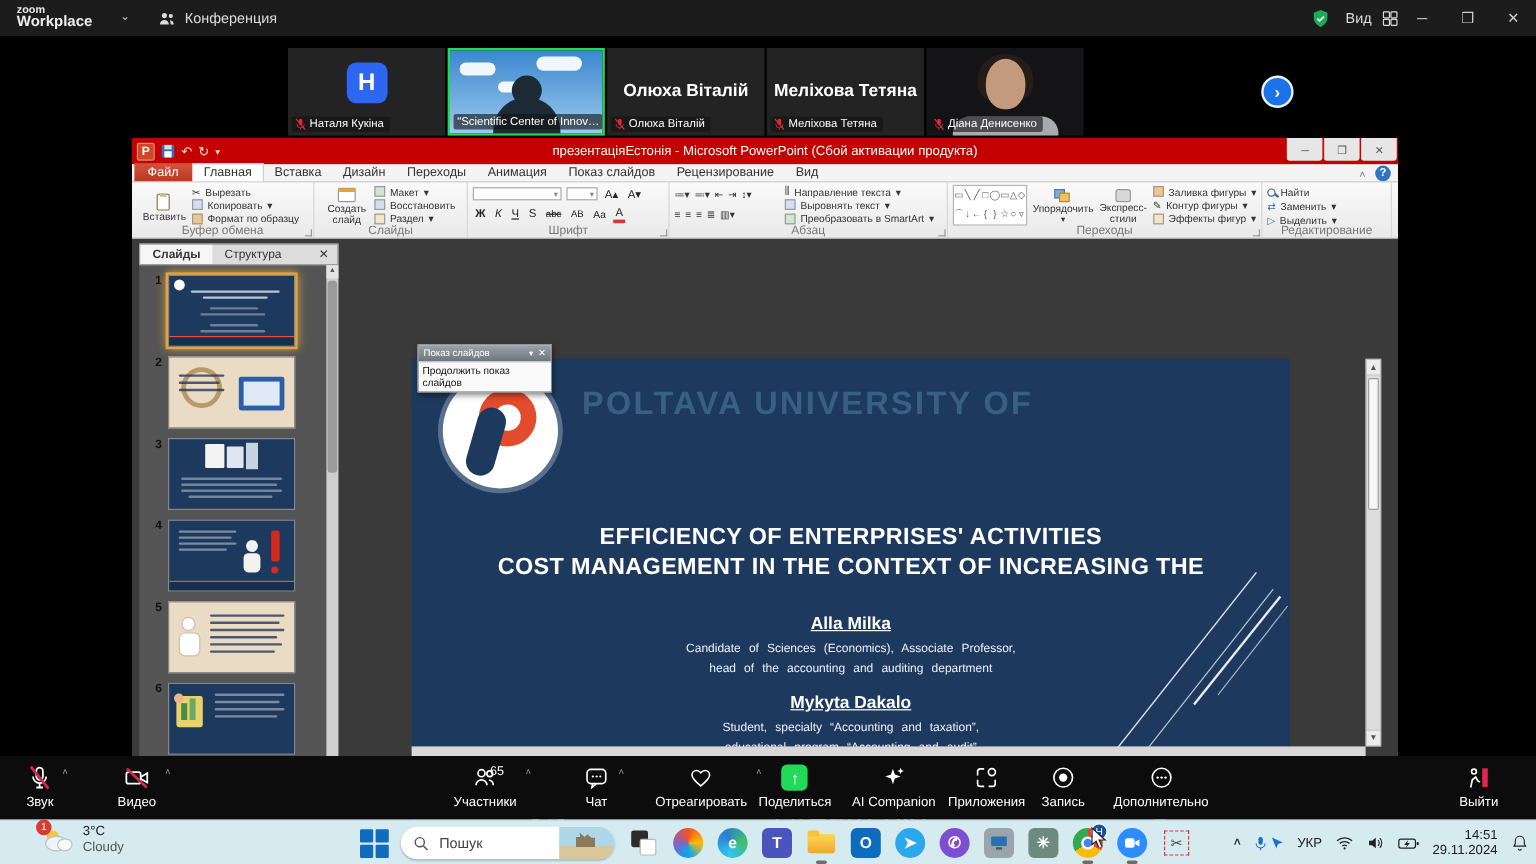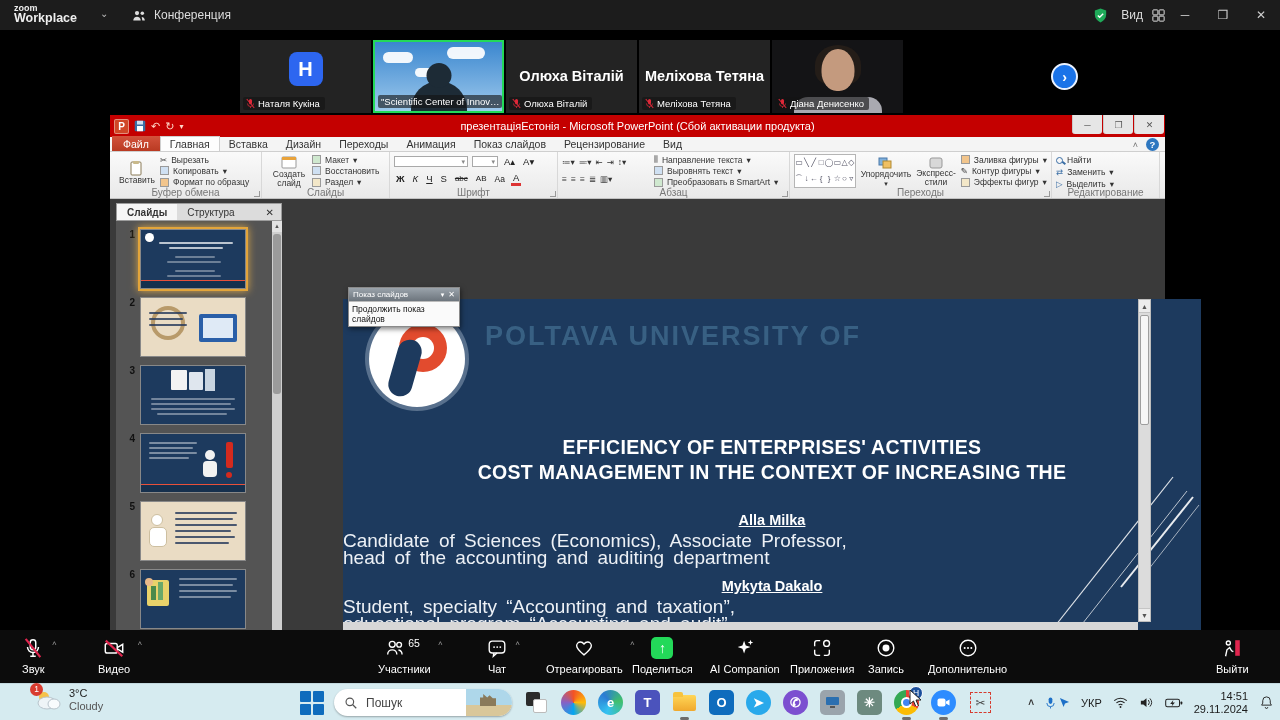--- a/index.html
+++ b/index.html
@@ -92,29 +92,29 @@
   .ps-thumb{position:absolute;top:13px;left:1px;width:8px;height:160px;background:#9b9b9b;border-radius:3px}
 
   
   .popup{position:absolute;left:238px;top:88px;width:112px;background:#f1f1f1;border:1px solid #8a8a8a;box-shadow:1px 2px 5px rgba(0,0,0,.5);font-size:8.5px;z-index:6}
   .popup-h{height:13px;background:linear-gradient(#9aa3ab,#6d757d);color:#fff;display:flex;align-items:center;padding:0 4px;gap:4px}
   .popup-h .ph-t{flex:1;font-size:8px}
   .popup-b{background:#fafafa;border-top:1px solid #bbb;padding:2px 3px;color:#111}
   .popup-b .resume::first-letter{text-decoration:underline}
 
   
-  .slide{position:absolute;left:233px;top:100px;width:858px;height:407px;background:#1d3a5e;overflow:hidden}
+  .slide{position:absolute;left:233px;top:100px;width:732px;height:407px;background:#1d3a5e;overflow:hidden}
   .logo{position:absolute;left:26px;top:12px;width:96px;height:96px;border-radius:50%;background:#fff;box-shadow:0 0 0 4px rgba(200,215,230,.35)}
   .logo .red{position:absolute;left:30px;top:13px;width:48px;height:48px;border-radius:50%;background:#e24b2e}
   .logo .hole{position:absolute;left:43px;top:26px;width:22px;height:22px;border-radius:50%;background:#fff}
   .logo .stem{position:absolute;left:24px;top:28px;width:24px;height:58px;border-radius:14px;background:#1d3a5e;transform:rotate(16deg)}
   .uni{position:absolute;left:142px;top:22px;font-size:27px;line-height:31px;font-weight:bold;letter-spacing:2px;color:rgba(110,170,200,.35)}
   .stitle{position:absolute;left:30px;right:30px;top:136px;text-align:center;color:#fff;font-weight:bold;font-size:19.5px;line-height:25px;letter-spacing:.3px}
   .aname{position:absolute;left:0;right:0;text-align:center;color:#fff;font-weight:bold;font-size:14.5px;text-decoration:underline}
-  .arole{position:absolute;left:0;right:0;color:#edf1f6;font-size:19px;line-height:17px;word-spacing:4px}
+  .arole{position:absolute;left:0;right:0;text-align:center;color:#edf1f6;font-size:10px;line-height:17px;word-spacing:4px}
   .redline{position:absolute;left:0;right:0;top:358px;height:3px;background:#e8503a}
   .sfooter{position:absolute;left:0;right:0;top:361px;bottom:0;background:#16304d}
   .dream{position:absolute;left:0;right:0;top:6px;text-align:center;color:#fff;font-size:27px;letter-spacing:.5px}
   .idot{position:absolute;left:calc(50% + 39px);top:11px;width:5px;height:5px;border-radius:50%;background:#e8503a}
   .flogo{position:absolute;left:100px;top:9px;width:27px;height:27px;border-radius:50%;background:#fff}
   .flogo .fr{position:absolute;left:8px;top:4px;width:14px;height:14px;border-radius:50%;background:#e24b2e}
   .flogo .fh{position:absolute;left:12px;top:8px;width:6px;height:6px;border-radius:50%;background:#fff}
   .flogo .fs{position:absolute;left:6px;top:8px;width:7px;height:16px;border-radius:4px;background:#1d3a5e;transform:rotate(16deg)}
   .fcap{position:absolute;right:94px;top:5px}
   .slide-lines{position:absolute;right:0;top:160px;width:200px;height:210px;pointer-events:none}
@@ -123,21 +123,21 @@
   .slide-scroll{position:absolute;right:14px;top:100px;bottom:8px;width:13px;background:#dcdcdc;border:1px solid #bdbdbd;font-size:7px;color:#555;text-align:center}
   .ss-up,.ss-dn{height:13px;line-height:13px;background:#ececec;border-bottom:1px solid #c5c5c5}
   .ss-dn{position:absolute;bottom:0;left:0;right:0;border-top:1px solid #c5c5c5;border-bottom:none}
   .ss-thumb{position:absolute;top:15px;left:1px;right:1px;height:110px;background:#f6f6f6;border:1px solid #9e9e9e;border-radius:2px}
   .bottom-strip{position:absolute;left:233px;right:27px;bottom:0;height:8px;background:#d7d7d7}
 
   
   .ztb{position:absolute;left:0;top:630px;width:1280px;height:53px;background:#0c0c0c}
   .zt-item{position:absolute;top:7px;display:flex;flex-direction:column;align-items:center;gap:4px;color:#fff;font-size:11px;cursor:pointer}
   .zt-chev{position:absolute;top:2px;right:-12px;color:#9a9a9a;font-size:8px}
-  .zt-ico{position:relative;height:22px;display:flex;align-items:center;justify-content:flex-start}
+  .zt-ico{position:relative;height:22px;display:flex;align-items:center;justify-content:center}
   .zcount{position:absolute;left:24px;top:0;font-size:10.5px;color:#fff}
   .share-sq{width:22px;height:22px;border-radius:5px;background:#23d959;display:flex;align-items:center;justify-content:center;color:#fff;font-weight:bold;font-size:14px}
 
   
   .tb{position:absolute;left:0;top:683px;width:1280px;height:37px;background:#d6ebf0;border-top:1px solid #c2d8de}
   .weather{position:absolute;left:34px;top:3px;display:flex;align-items:center;gap:7px;color:#222;font-size:11px;line-height:13px}
   .wicon{position:relative;width:28px;height:26px}
   .wbadge{position:absolute;left:-4px;top:-4px;width:13px;height:13px;border-radius:50%;background:#d83b2f;color:#fff;font-size:8.5px;display:flex;align-items:center;justify-content:center;z-index:2}
   .wcond{color:#555}
   .start{position:absolute;left:300px;top:7px;width:24px;height:24px;display:grid;grid-template-columns:11px 11px;gap:2px;cursor:pointer}

